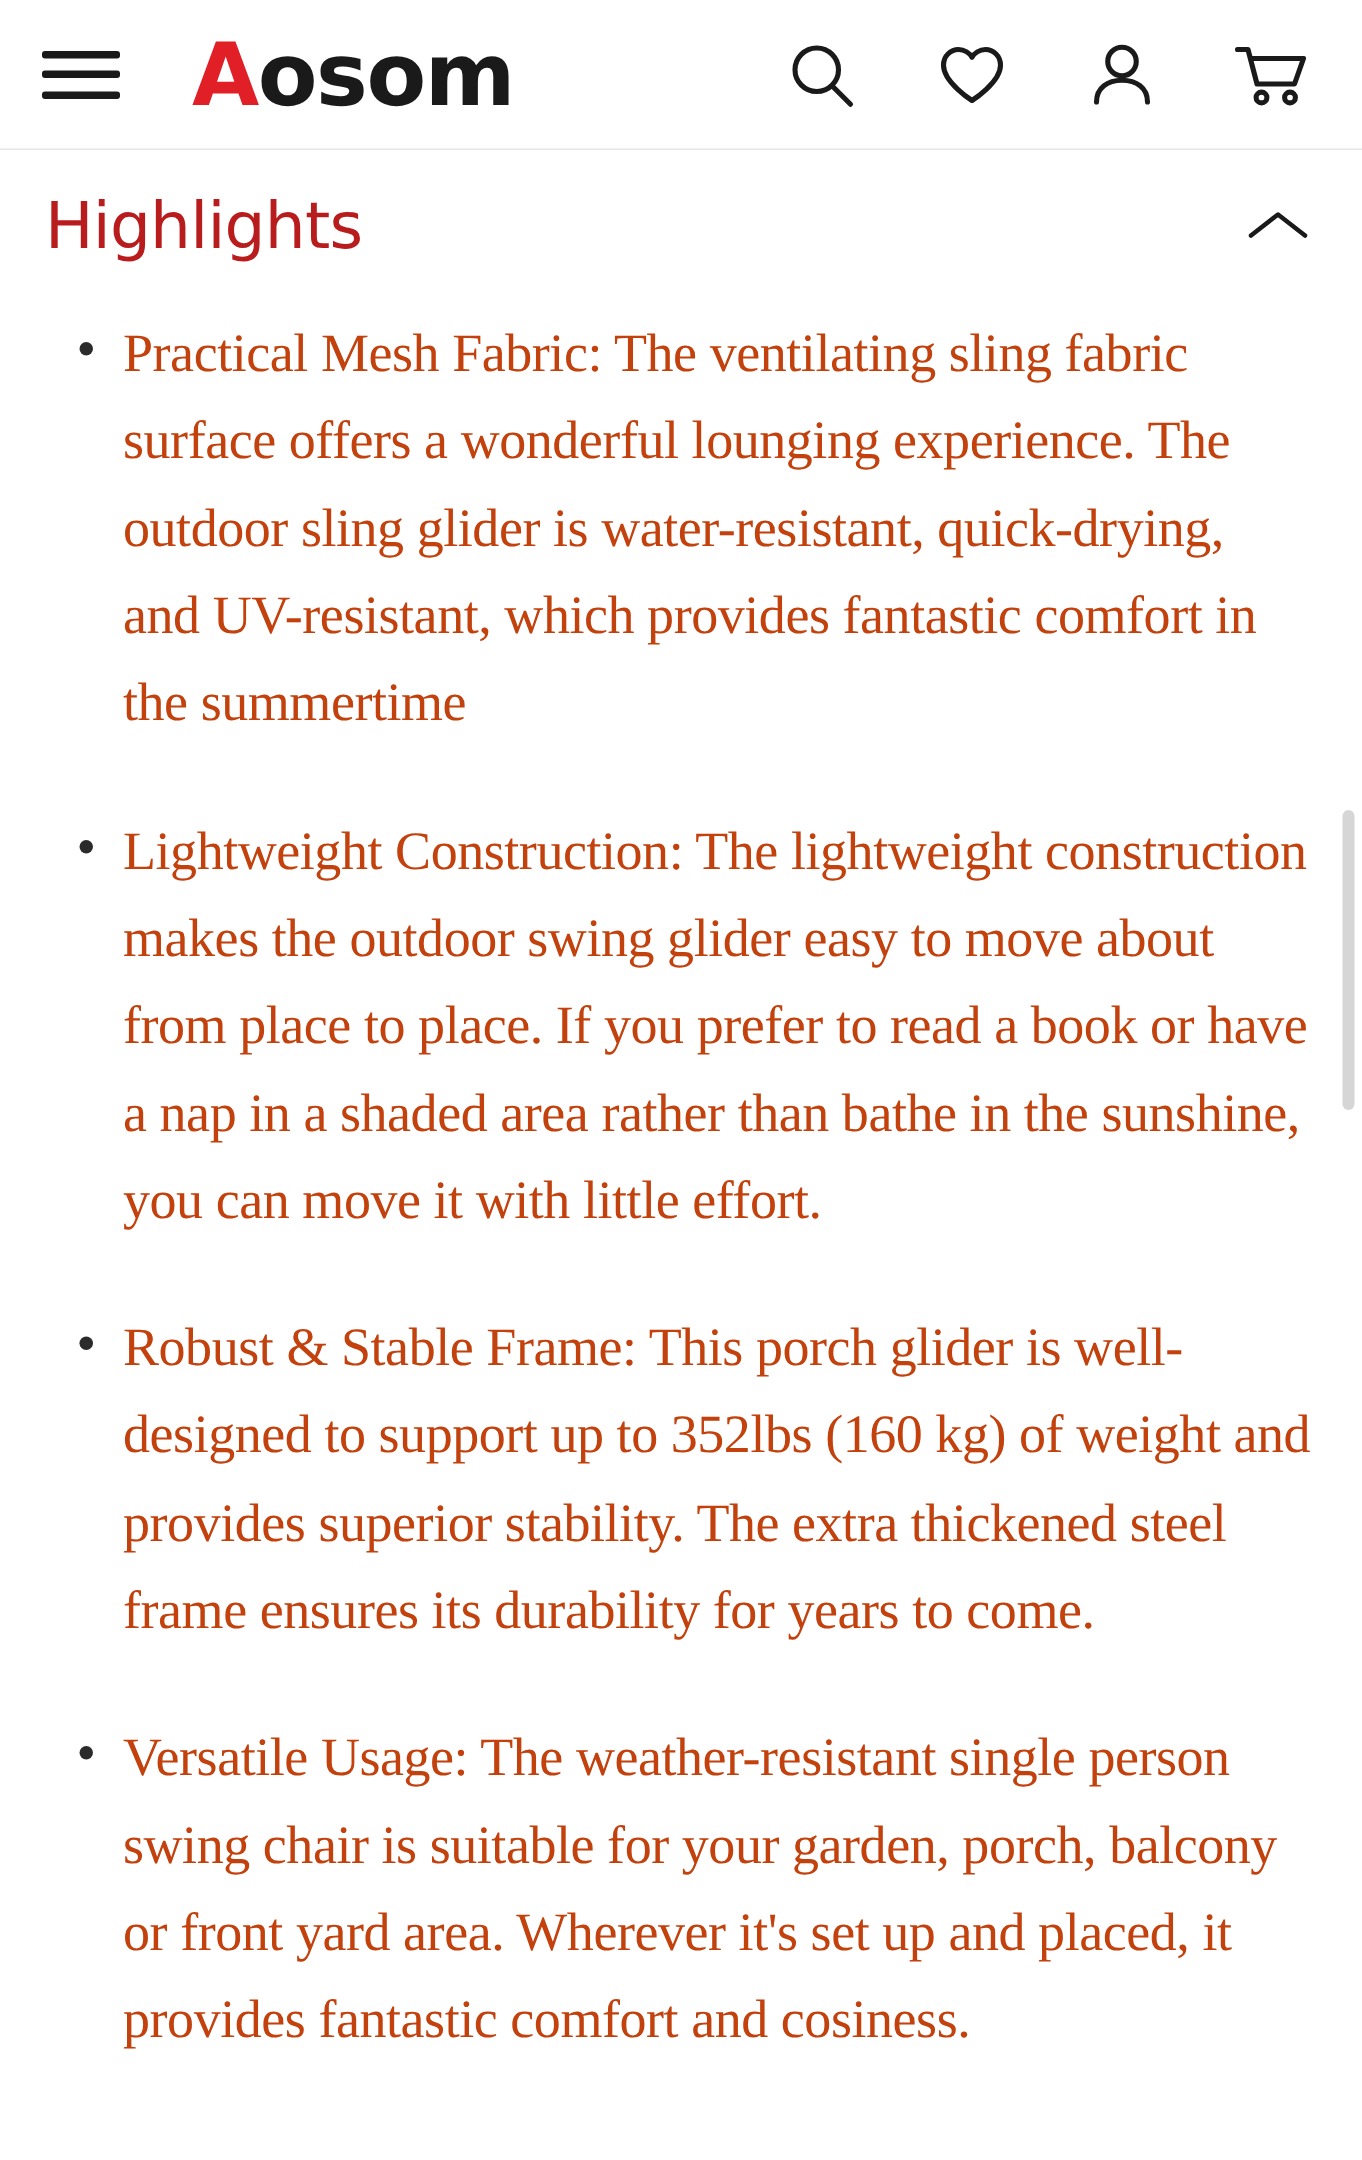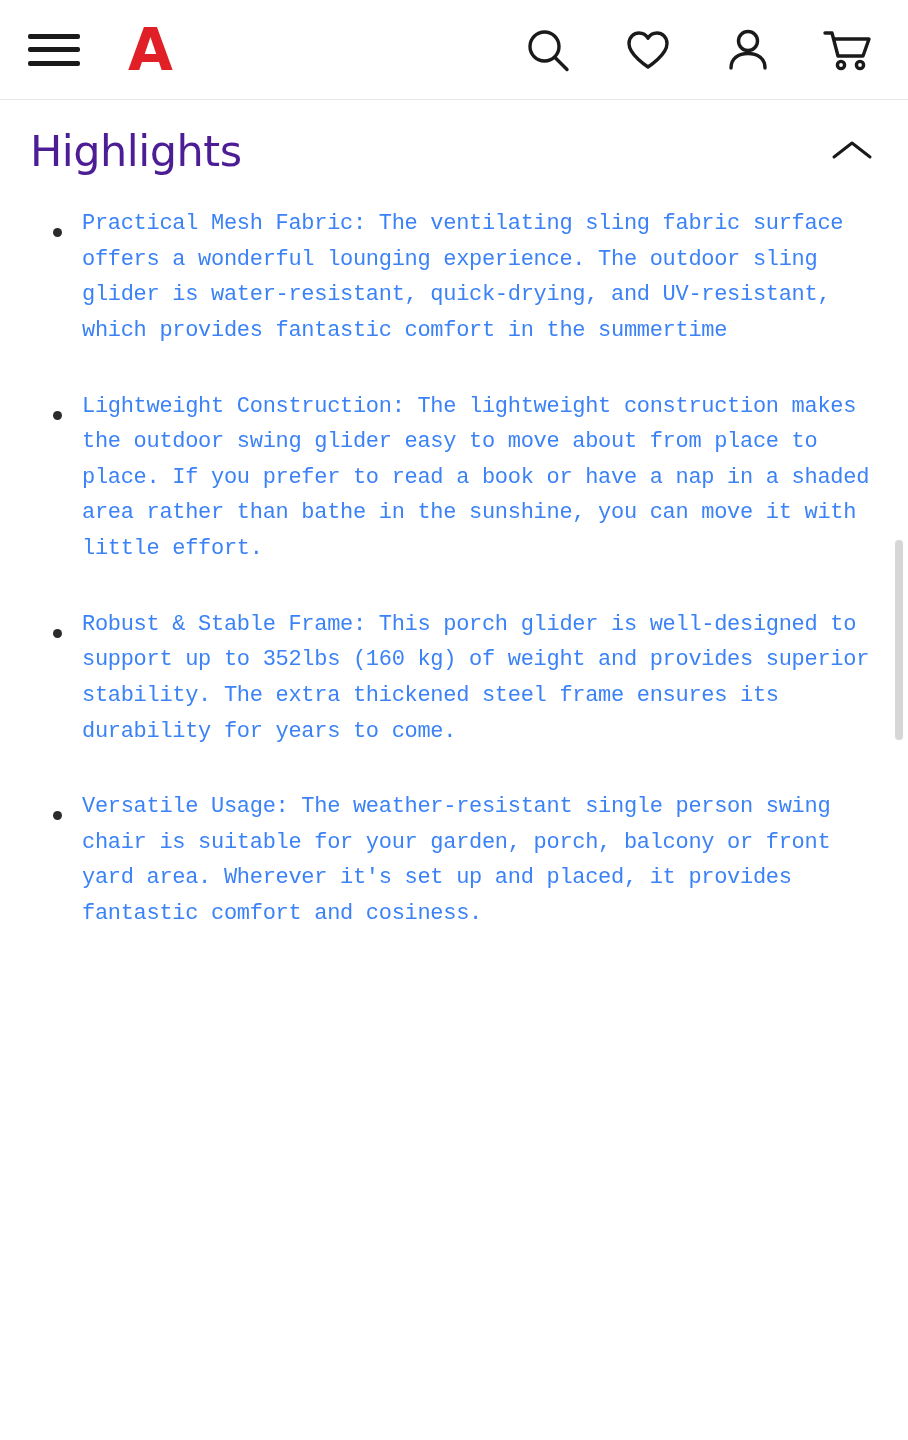--- a/index.html
+++ b/index.html
@@ -74,21 +74,21 @@
 
   
   .section-head {
     display: flex;
     align-items: center;
     justify-content: space-between;
     padding: 26px 30px 12px 30px;
   }
   .section-title {
     font-size: 43px;
-    color: #4c1d95;
+    color: #b91c1c;
     font-weight: 400;
     font-family: "DejaVu Sans", sans-serif;
     letter-spacing: -0.5px;
   }
   .chevron-up {
     width: 52px;
     height: 40px;
     display: flex;
     align-items: center;
     justify-content: center;
@@ -98,24 +98,24 @@
   
   .highlights {
     padding: 18px 34px 0 34px;
     margin: 0;
     list-style: none;
   }
   .highlight-item {
     position: relative;
     padding-left: 48px;
     margin-bottom: 40px;
-    font-size: 22px;
+    font-size: 36px;
     line-height: 1.62;
-    color: #3b82f6;
-    font-family: Liberation Mono, monospace;
+    color: #c2410c;
+    font-family: Liberation Serif, serif;
     letter-spacing: -0.3px;
     word-spacing: 0px;
   }
   .highlight-item::before {
     content: "";
     position: absolute;
     left: 19px;
     top: 22px;
     width: 9px;
     height: 9px;
@@ -151,20 +151,21 @@
   <div class="header">
 
     <div class="hamburger">
       <span></span>
       <span></span>
       <span></span>
     </div>
 
     <div class="brand">
       <span class="brand-a">A</span>
+        <span>osom</span>
     </div>
 
     <div class="header-icons">
 
       <button class="icon-btn">
         <svg width="52" height="52" viewBox="0 0 52 52" fill="none" stroke="#1a1a1a" stroke-width="3.4" stroke-linecap="round">
           <circle cx="22.5" cy="22.5" r="14.5"></circle>
           <line x1="33" y1="33.5" x2="45" y2="45.5"></line>
         </svg>
       </button>

